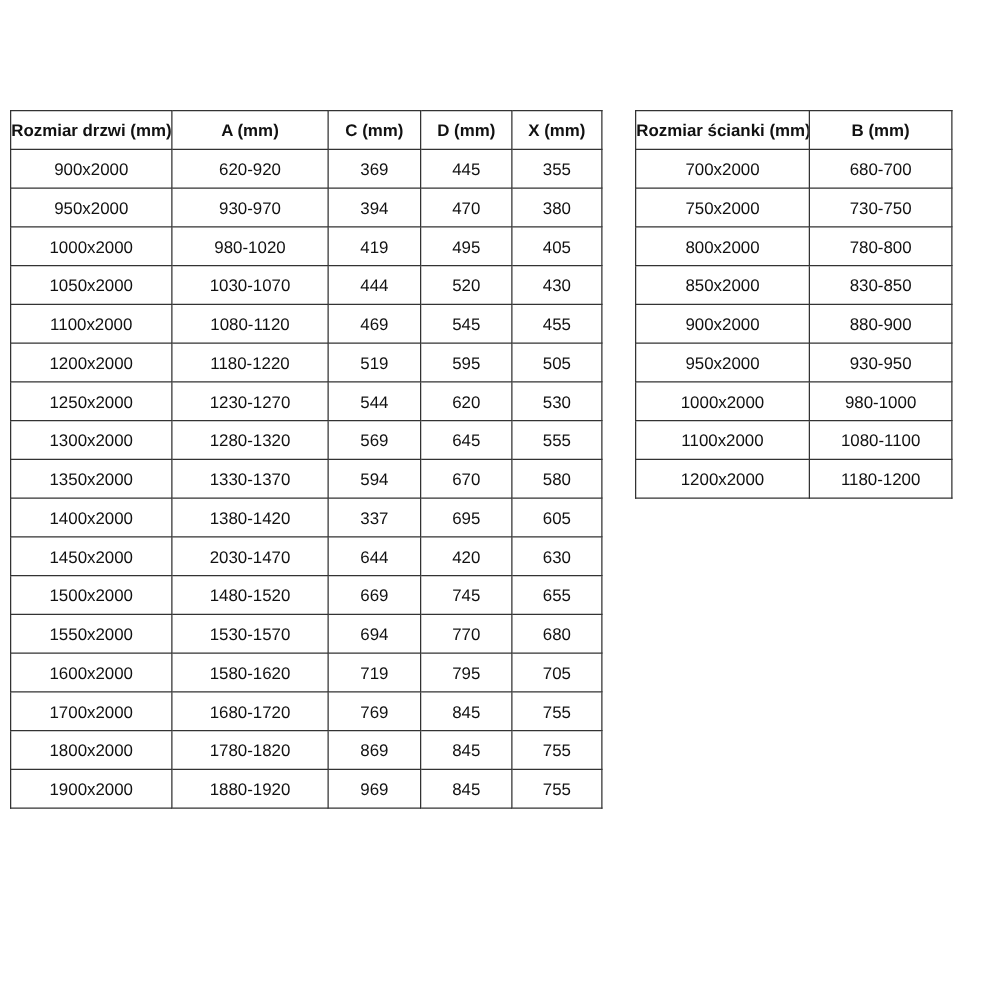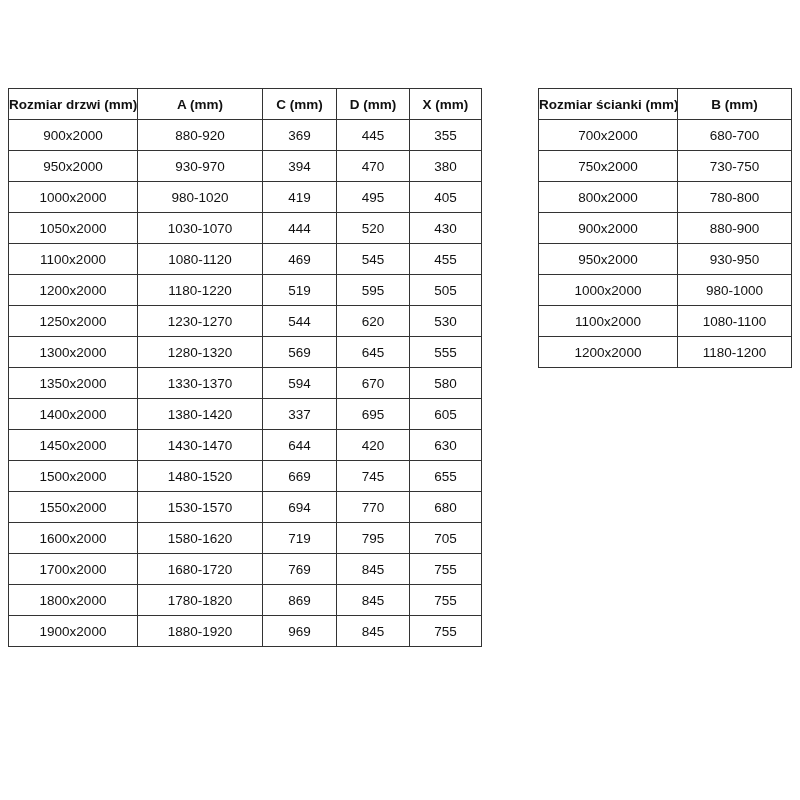--- a/index.html
+++ b/index.html
@@ -39,21 +39,21 @@
     left: 8px;
     top: 88px;
     width: 473px;
   }
   #door-table col.c0 { width: 129px; }
   #door-table col.c1 { width: 125px; }
   #door-table col.c2 { width: 74px; }
   #door-table col.c3 { width: 73px; }
   #door-table col.c4 { width: 72px; }
   #wall-table {
-    left: 538px;
+    left: 508px;
     top: 88px;
     width: 253px;
   }
   #wall-table col.c0 { width: 139px; }
   #wall-table col.c1 { width: 114px; }
 </style>
 </head>
 <body>
 
 <table id="door-table" class="dim-table">
@@ -69,21 +69,21 @@
         <th>Rozmiar drzwi (mm)</th>
         <th>A (mm)</th>
         <th>C (mm)</th>
         <th>D (mm)</th>
         <th>X (mm)</th>
       </tr>
     </thead>
     <tbody>
       <tr>
         <td>900x2000</td>
-        <td>880-920</td>
+        <td>620-920</td>
         <td>369</td>
         <td>445</td>
         <td>355</td>
       </tr>
       <tr>
         <td>950x2000</td>
         <td>930-970</td>
         <td>394</td>
         <td>470</td>
         <td>380</td>
@@ -139,21 +139,21 @@
       </tr>
       <tr>
         <td>1400x2000</td>
         <td>1380-1420</td>
         <td>337</td>
         <td>695</td>
         <td>605</td>
       </tr>
       <tr>
         <td>1450x2000</td>
-        <td>1430-1470</td>
+        <td>2030-1470</td>
         <td>644</td>
         <td>420</td>
         <td>630</td>
       </tr>
       <tr>
         <td>1500x2000</td>
         <td>1480-1520</td>
         <td>669</td>
         <td>745</td>
         <td>655</td>
@@ -214,20 +214,24 @@
       </tr>
       <tr>
         <td>750x2000</td>
         <td>730-750</td>
       </tr>
       <tr>
         <td>800x2000</td>
         <td>780-800</td>
       </tr>
       <tr>
+        <td>850x2000</td>
+        <td>830-850</td>
+      </tr>
+      <tr>
         <td>900x2000</td>
         <td>880-900</td>
       </tr>
       <tr>
         <td>950x2000</td>
         <td>930-950</td>
       </tr>
       <tr>
         <td>1000x2000</td>
         <td>980-1000</td>

